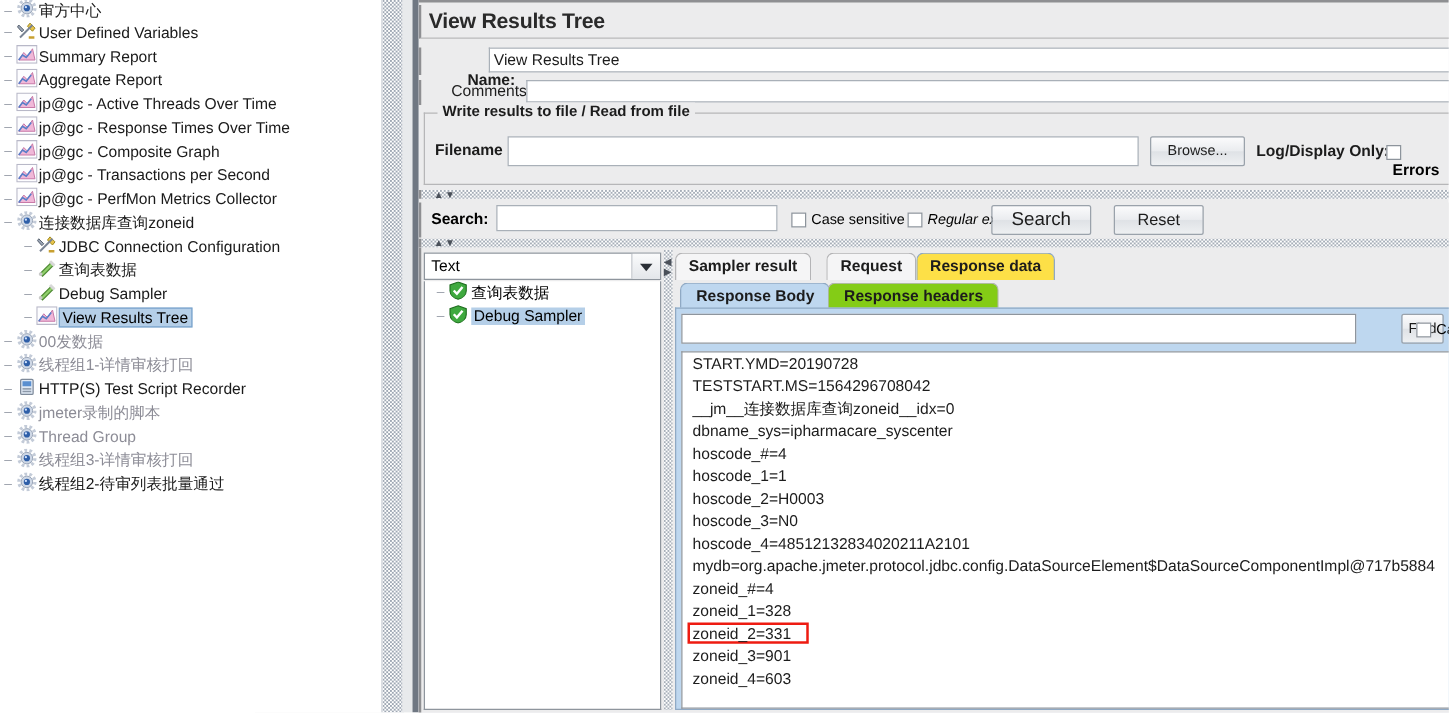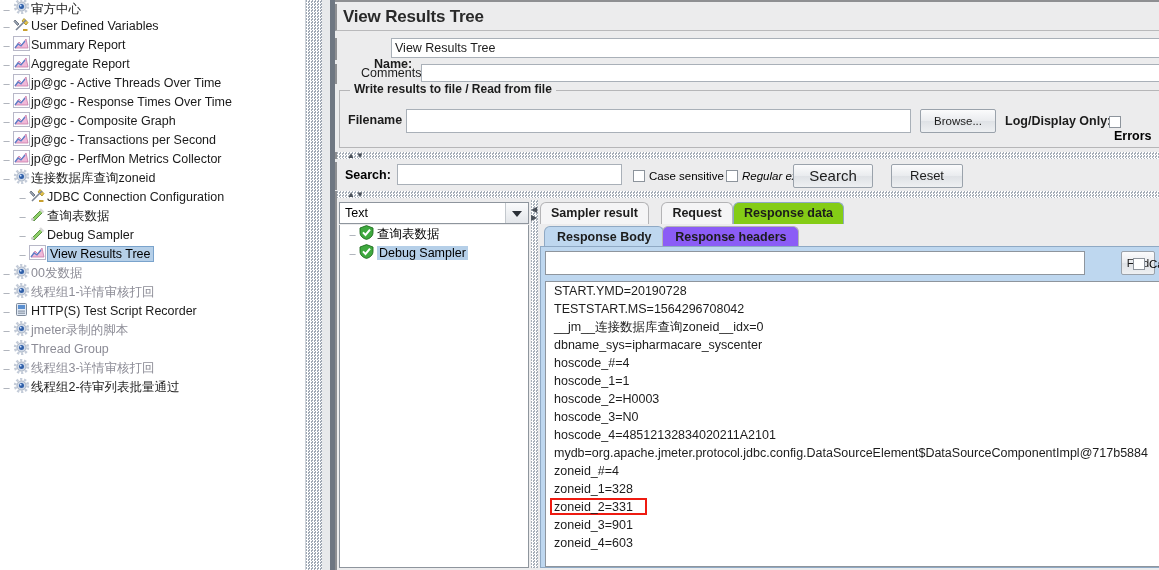--- a/index.html
+++ b/index.html
@@ -232,27 +232,27 @@
   }
 
   
   .tabstrip { position: absolute; left: 203px; top: 2px; width: 621px; height: 24px; }
   .tab {
     position: absolute; top: 2px; height: 22px; line-height: 21px;
     padding: 0 10px; font-size: 12.5px; font-weight: bold; color: #1c1c1c;
     background: #f5f5f6; border: 1px solid #b4b4b6; border-bottom: none;
     border-radius: 6px 6px 0 0; white-space: nowrap; box-sizing: border-box;
   }
-  .tab.active { background: #84cc16; border-color: #8fa9c4; }
+  .tab.active { background: #fde047; border-color: #8fa9c4; }
 
   .subtabstrip { position: absolute; left: 207px; top: 26px; width: 617px; height: 24px; }
   .subtab {
     position: absolute; top: 2px; height: 22px; line-height: 21px;
     padding: 0 12px; font-size: 12.5px; font-weight: bold; color: #1c1c1c;
-    background: #8b5cf6; border: 1px solid #b4b4b6; border-bottom: none;
+    background: #84cc16; border: 1px solid #b4b4b6; border-bottom: none;
     border-radius: 6px 6px 0 0; white-space: nowrap; box-sizing: border-box;
   }
   .subtab.active { background: #bed7ef; border-color: #8fa9c4; }
 
   .tabpanel {
     position: absolute; left: 203px; top: 48px; width: 621px; height: 322px;
     background: #bed7ef; border: 1px solid #8fa9c4; border-right: none;
     box-sizing: border-box;
   }
   .find-row { position: absolute; left: 4px; top: 4px; width: 617px; height: 26px; }

